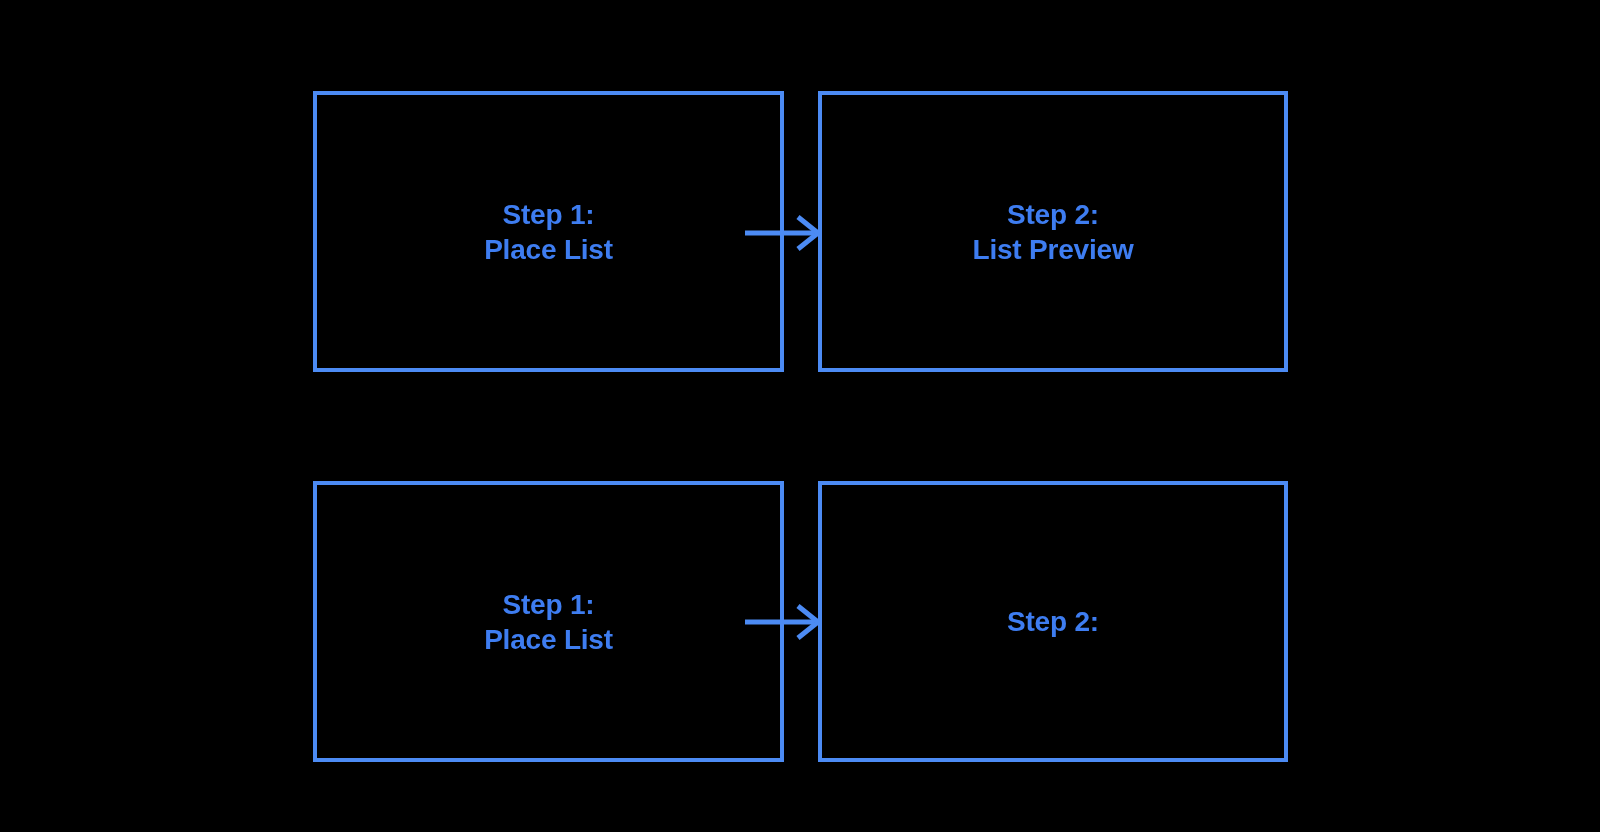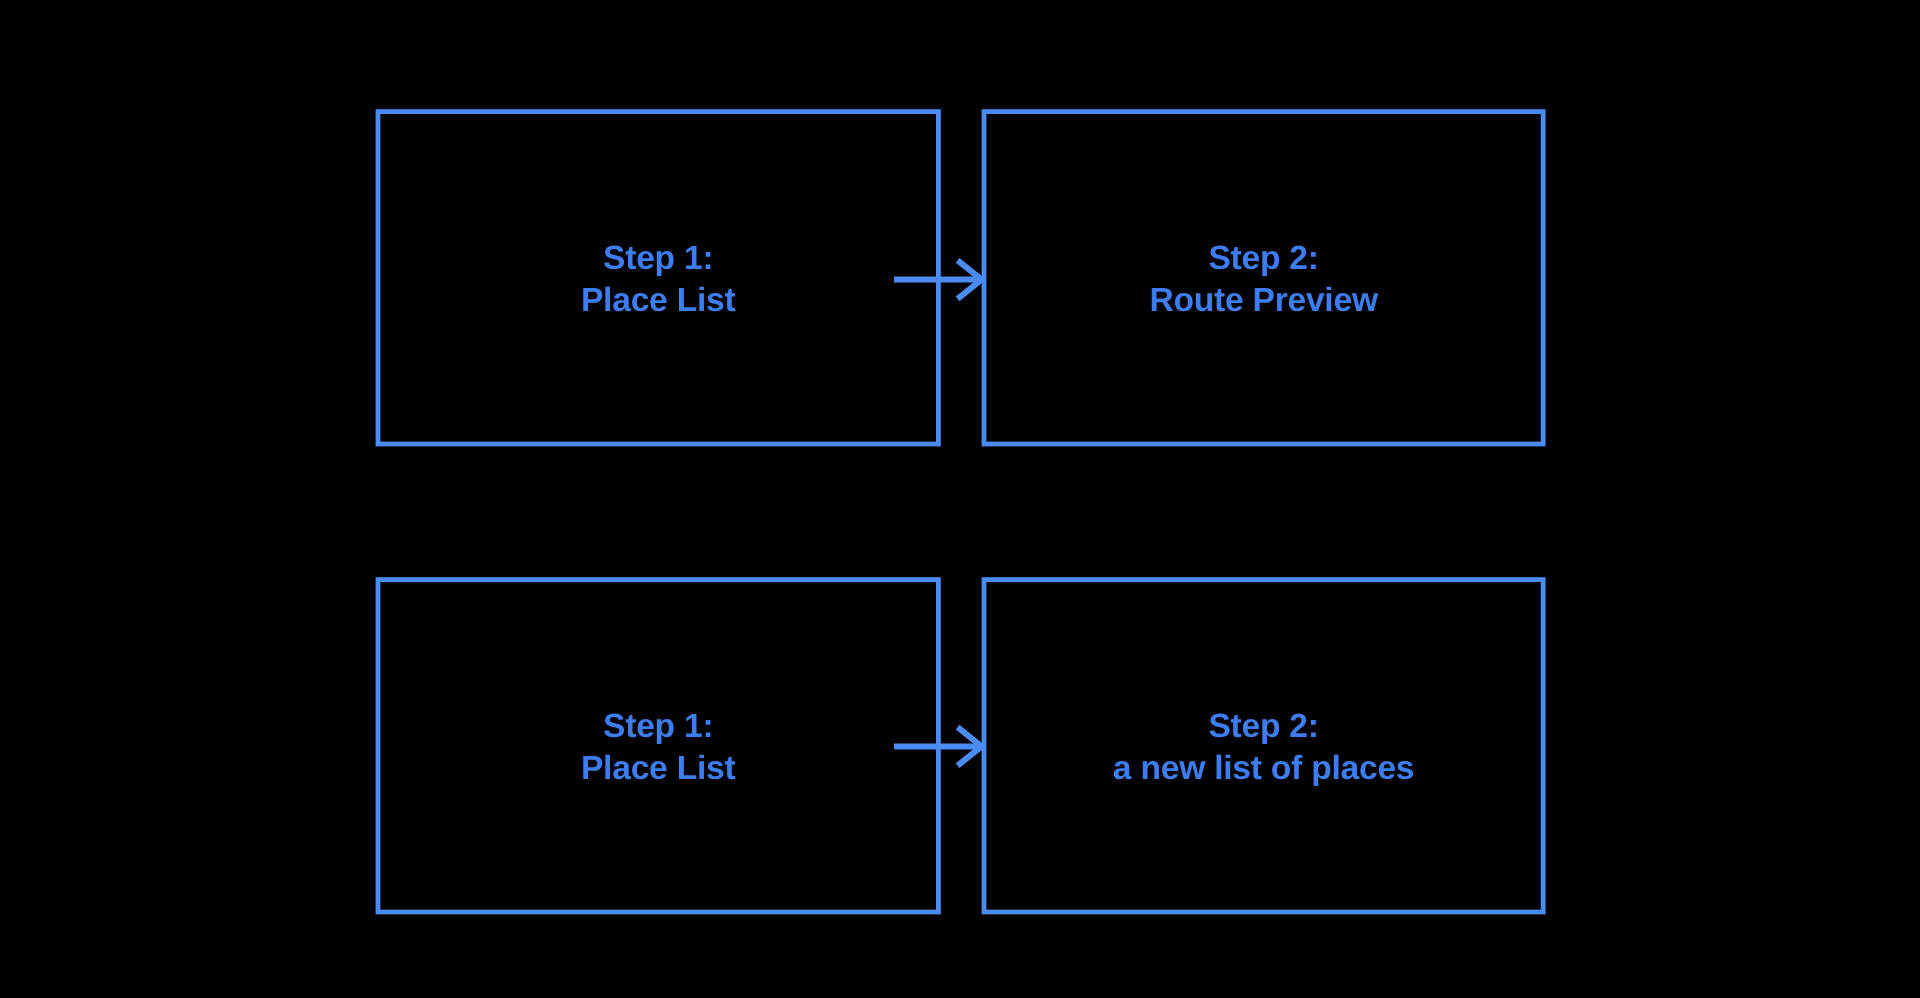--- a/index.html
+++ b/index.html
@@ -69,36 +69,35 @@
   </div>
 
   <svg class="arrow a1" viewBox="0 0 80 44" fill="none" xmlns="http://www.w3.org/2000/svg">
     <line x1="3" y1="22" x2="72" y2="22" stroke="currentColor" stroke-width="5"></line>
     <polyline points="56,6 76,22 56,38" stroke="currentColor" stroke-width="5" fill="none" stroke-linejoin="miter"></polyline>
   </svg>
 
   <div class="node r1c2">
     <div class="node-label">
       <span>Step 2:</span>
-      <span>Route Preview</span>
+      <span>List Preview</span>
     </div>
   </div>
 
   <div class="node r2c1">
     <div class="node-label">
       <span>Step 1:</span>
       <span>Place List</span>
     </div>
   </div>
 
   <svg class="arrow a2" viewBox="0 0 80 44" fill="none" xmlns="http://www.w3.org/2000/svg">
     <line x1="3" y1="22" x2="72" y2="22" stroke="currentColor" stroke-width="5"></line>
     <polyline points="56,6 76,22 56,38" stroke="currentColor" stroke-width="5" fill="none" stroke-linejoin="miter"></polyline>
   </svg>
 
   <div class="node r2c2">
     <div class="node-label">
       <span>Step 2:</span>
-      <span>a new list of places</span>
     </div>
   </div>
 
 </div>
 
 </body></html>

